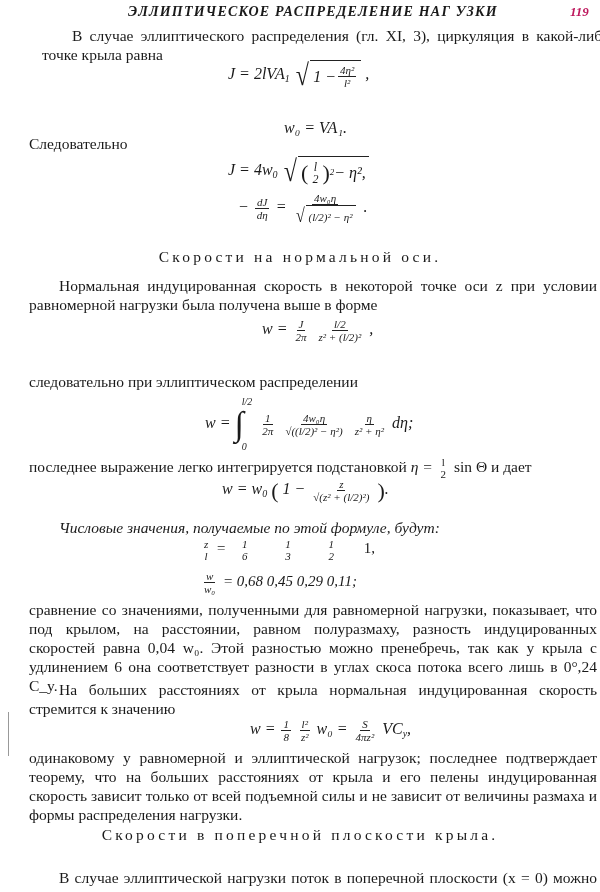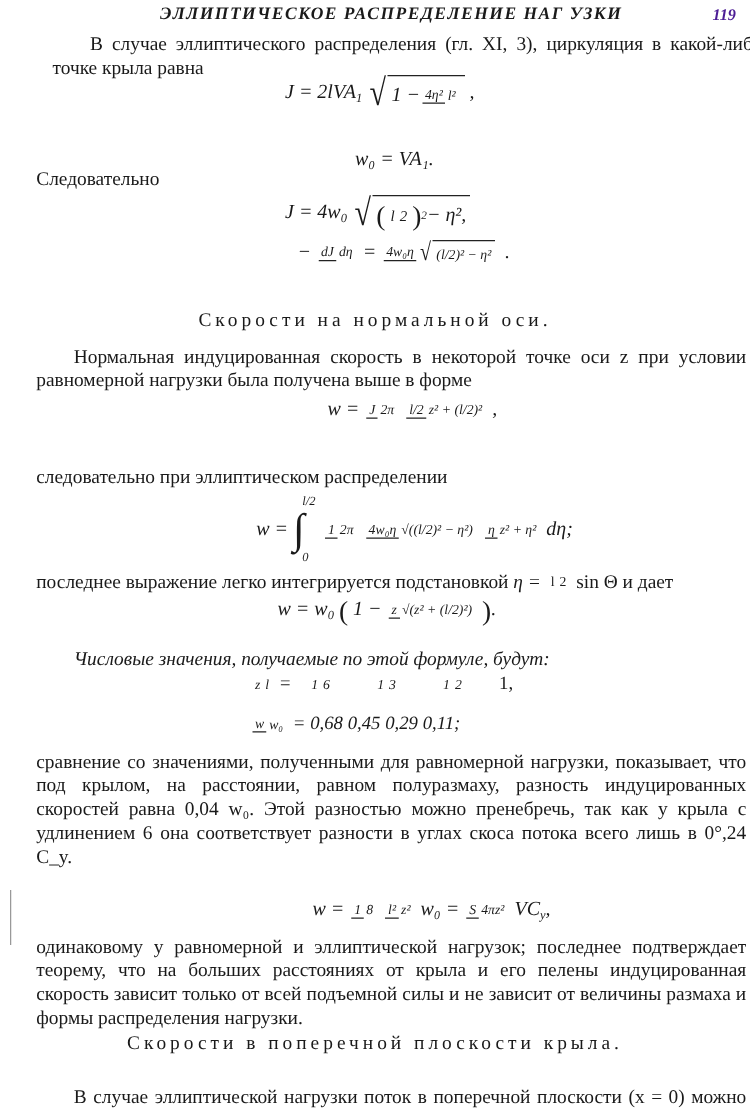--- a/index.html
+++ b/index.html
@@ -7,29 +7,29 @@
       width: 600px; height: 892px; overflow: hidden; position: relative;
       font-family: "Liberation Serif", "DejaVu Serif", serif;
       color: #1a1a1a; font-size: 15.5px; line-height: 19px;
     }
     .page { position: absolute; left: 0; top: 0; width: 600px; height: 892px; }
     .abs { position: absolute; white-space: nowrap; }
     .header {
       top: 2px; left: 128px; font-weight: bold; font-style: italic;
       letter-spacing: 1.2px; font-size: 14px;
     }
-    .pagenum { top: 2px; left: 570px; font-weight: bold; font-style: italic; font-size: 13px; color: #4c1d95; }
+    .pagenum { top: 2px; left: 570px; font-weight: bold; font-style: italic; font-size: 13px; color: #be185d; }
     .para { left: 29px; width: 568px; text-align: justify; text-align-last: left; white-space: normal; }
     .indent { text-indent: 30px; }
     .section {
       font-size: 15.5px; letter-spacing: 3.2px; left: 0; width: 600px; text-align: center;
     }
     .math { font-style: italic; font-family: "Liberation Serif", serif; }
     .formula { font-size: 16px; }
-    .frac { display: inline-flex; align-items: center; vertical-align: middle; font-size: 11px; line-height: 12px; margin: 0 2px; }
+    .frac { display: inline-flex; flex-direction: column; align-items: center; vertical-align: middle; font-size: 11px; line-height: 12px; margin: 0 2px; }
     .frac .num { border-bottom: 1px solid #222; padding: 0 2px; }
     .frac .den { padding: 0 2px; }
     .sqrt { display: inline-flex; align-items: stretch; vertical-align: middle; }
     .sqrt .rad { font-size: 30px; line-height: 30px; transform: scaleX(0.8); font-style: normal; }
     .sqrt .body { border-top: 1px solid #222; padding: 2px 3px 0 3px; display: inline-flex; align-items: center; }
     .paren { font-size: 22px; font-style: normal; vertical-align: middle; }
     .sub { font-size: 10px; vertical-align: -3px; }
     .sup { font-size: 9px; vertical-align: 7px; }
     .int { font-size: 34px; font-style: normal; vertical-align: middle; display: inline-block; line-height: 30px; }
     .limits { display: inline-flex; flex-direction: column; justify-content: space-between; font-size: 10px; height: 64px; vertical-align: middle; margin-left: -6px; margin-right: 2px; }
@@ -192,20 +192,21 @@
       </span>
     <span>=</span>
     <span>0,68</span>
     <span>0,45</span>
     <span>0,29</span>
     <span>0,11;</span>
   </div>
 
   <div class="abs para" style="top:600px;">сравнение со значениями, полученными для равномерной нагрузки, показывает, что под крылом, на расстоянии, равном полуразмаху, разность индуцированных скоростей равна 0,04 w₀. Этой разностью можно пренебречь, так как у крыла с удлинением 6 она соответствует разности в углах скоса потока всего лишь в 0°,24 C_y.</div>
 
+  <div class="abs para indent" style="top:680px;">На больших расстояниях от крыла нормальная индуцированная скорость стремится к значению</div>
 
   <div class="margin-mark"></div>
 
   <div class="abs formula math" style="top:718px; left:250px;">
     <span>w =</span>
     <span class="frac">
         <span class="num">1</span>
         <span class="den">8</span>
       </span>
     <span class="frac">

